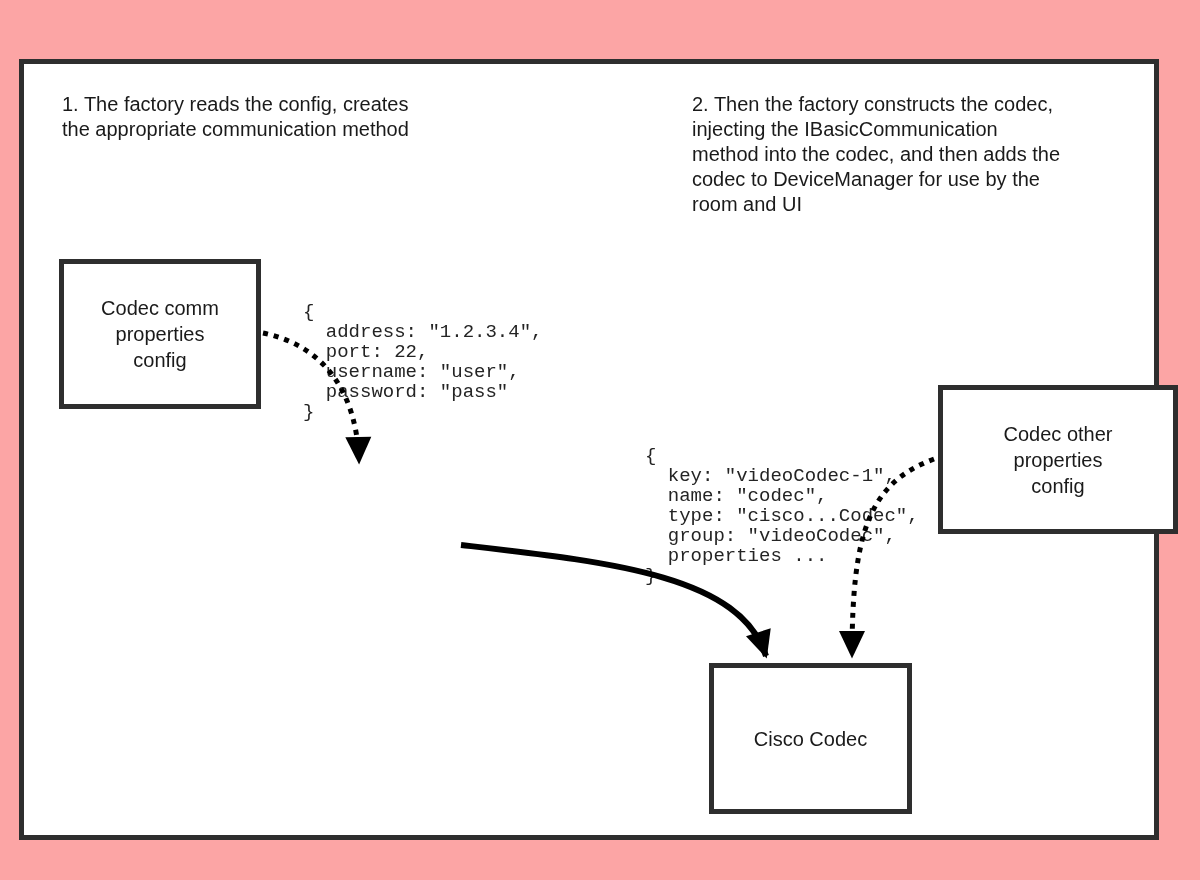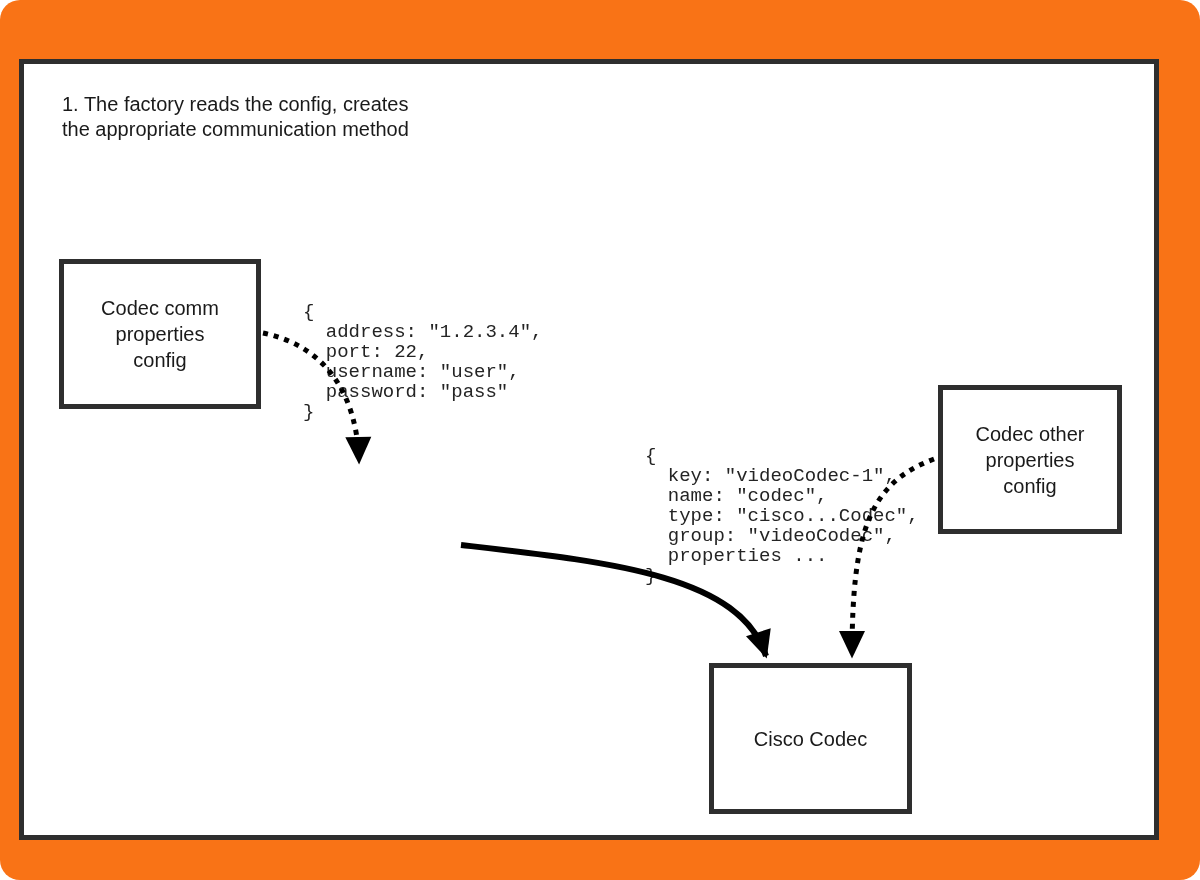--- a/index.html
+++ b/index.html
@@ -4,25 +4,24 @@
 <style>
   html, body {
     margin: 0;
     padding: 0;
     background: #ffffff;
   }
   .canvas {
     position: relative;
     width: 1200px;
     height: 880px;
-    background: #f97316;
+    background: #fca5a5;
     font-family: "Liberation Sans", sans-serif;
     color: #1a1a1a;
     overflow: hidden;
-    border-radius: 20px;
   }
   .frame {
     position: absolute;
     left: 19px;
     top: 59px;
     width: 1140px;
     height: 781px;
     border: 5px solid #2e2e2e;
     box-sizing: border-box;
     background: #ffffff;
@@ -36,21 +35,21 @@
     align-items: center;
     justify-content: center;
     text-align: center;
     font-size: 20px;
     line-height: 26px;
     white-space: pre-line;
     z-index: 2;
   }
   #box-codec-comm   { left: 59px;  top: 259px; width: 202px; height: 150px; }
   #box-ssh-client   { left: 259px; top: 469px; width: 201px; height: 151px; }
-  #box-codec-other  { left: 938px; top: 385px; width: 184px; height: 149px; }
+  #box-codec-other  { left: 938px; top: 385px; width: 240px; height: 149px; }
   #box-cisco-codec  { left: 709px; top: 663px; width: 203px; height: 151px; }
 
   .note {
     position: absolute;
     font-size: 20px;
     line-height: 25px;
     white-space: pre-line;
     z-index: 1;
   }
   #note-step1  { left: 62px;  top: 92px; }
@@ -93,20 +92,25 @@
 </head>
 <body>
 
 <div class="canvas">
 
   <div class="frame"></div>
 
   <div class="note" id="note-step1">1. The factory reads the config, creates
 the appropriate communication method</div>
 
+  <div class="note" id="note-step2">2. Then the factory constructs the codec,
+injecting the IBasicCommunication
+method into the codec, and then adds the
+codec to DeviceManager for use by the
+room and UI</div>
 
 
   <pre class="code" id="code-comm-properties">{
   address: "1.2.3.4",
   port: 22,
   username: "user",
   password: "pass"
 }</pre>
 
   <pre class="code" id="code-codec-properties">{

